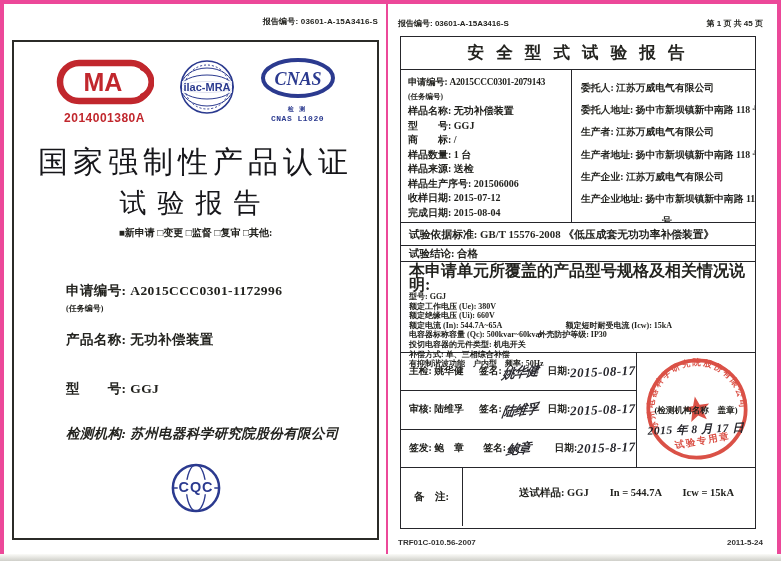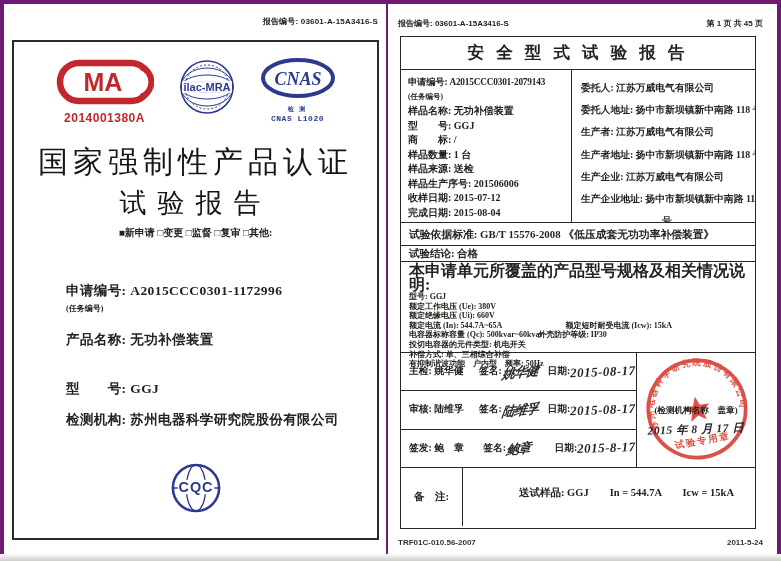--- a/index.html
+++ b/index.html
@@ -1,37 +1,37 @@
 <!DOCTYPE html>
 <html><head>
 <meta charset="utf-8">
 <style>
   * { box-sizing: border-box; margin: 0; padding: 0; }
   body { margin: 0; background: #ffffff; font-family: "Liberation Serif", "DejaVu Serif", serif; }
-  .canvas { position: relative; width: 781px; height: 561px; background: #701a75; overflow: hidden; color: #23231f; }
+  .canvas { position: relative; width: 781px; height: 561px; background: #ec4899; overflow: hidden; color: #23231f; }
   .scan-edge { position:absolute; left:0; right:0; bottom:0; height:7px; background: linear-gradient(#fbfbf8, #cfcfc9); }
 
   
   .page-left { position: absolute; left: 4px; top: 4px; width: 382px; height: 551px; background: #fff; }
   .lp-header { position: absolute; top: 12px; right: 8px; font-size: 8px; font-weight: bold; letter-spacing: .2px; font-family: "Liberation Sans", sans-serif; }
   .lp-frame { position: absolute; left: 8px; top: 36px; width: 367px; height: 500px; border: 2px solid #2b2b28; }
   .logo-row { position: absolute; top: 16px; left: 0; right: 0; display: flex; justify-content: center; align-items: flex-start; gap: 24px; }
   .cma-num { text-align: center; color: #c1272d; font-weight: bold; font-size: 12px; letter-spacing: .5px; font-family: "Liberation Sans", sans-serif; margin-top: 1px; }
   .cnas-block { text-align: center; }
   .cnas-sub { font-size: 6px; color: #2b3a8f; font-weight: bold; margin-top: 1px; letter-spacing: 2px;}
   .cnas-code { font-size: 8px; color: #2b3a8f; font-weight: bold; font-family: Liberation Mono, monospace; letter-spacing: .5px; }
   .lp-title1 { position: absolute; top: 100px; left: 0; width: 100%; text-align: center; font-size: 30px; letter-spacing: 5px; color: #16161a; }
   .lp-title2 { position: absolute; top: 143px; left: 0; width: 100%; text-align: center; font-size: 27px; letter-spacing: 11px; color: #16161a; }
   .lp-checks { position: absolute; top: 184px; left: 0; width: 100%; text-align: center; font-size: 10px; font-weight: 600; }
   .lp-fields { position: absolute; top: 240px; left: 52px; right: 12px; }
   .lp-field { font-size: 13.5px; font-weight: 600; letter-spacing: .4px; white-space: nowrap; }
   .lp-note { font-size: 8px; font-weight: 600; margin-top: 3px; }
   .lp-f2 { margin-top: 17px; }
   .lp-f3 { margin-top: 31px; }
-  .lp-f4 { margin-top: 13px; }
+  .lp-f4 { margin-top: 27px; font-style: italic; }
   .cqc-wrap { position: absolute; top: 420px; left: 0; width: 100%; text-align: center; }
 
   
   .page-right { position: absolute; left: 388px; top: 4px; width: 389px; height: 551px; background: #fff; }
   .rp-header { position: absolute; top: 14px; left: 10px; right: 14px; display: flex; justify-content: space-between; font-size: 8px; font-weight: bold; font-family: "Liberation Sans", sans-serif; }
   .rp-table { position: absolute; left: 12px; top: 32px; width: 356px; height: 493px; border: 1.8px solid #26262b; background: #fff; }
   .row-b { border-bottom: 1.4px solid #26262b; }
   .rp-title { height: 33px; line-height: 32px; text-align: center; font-size: 16.5px; font-weight: bold; letter-spacing: 4px; }
   .rp-info { height: 153px; display: flex; }
   .rp-info-left { width: 171px; border-right: 1.4px solid #26262b; padding: 5px 2px 0 7px; font-size: 10px; line-height: 14.55px; font-weight: 600; white-space: nowrap; overflow: hidden; }

